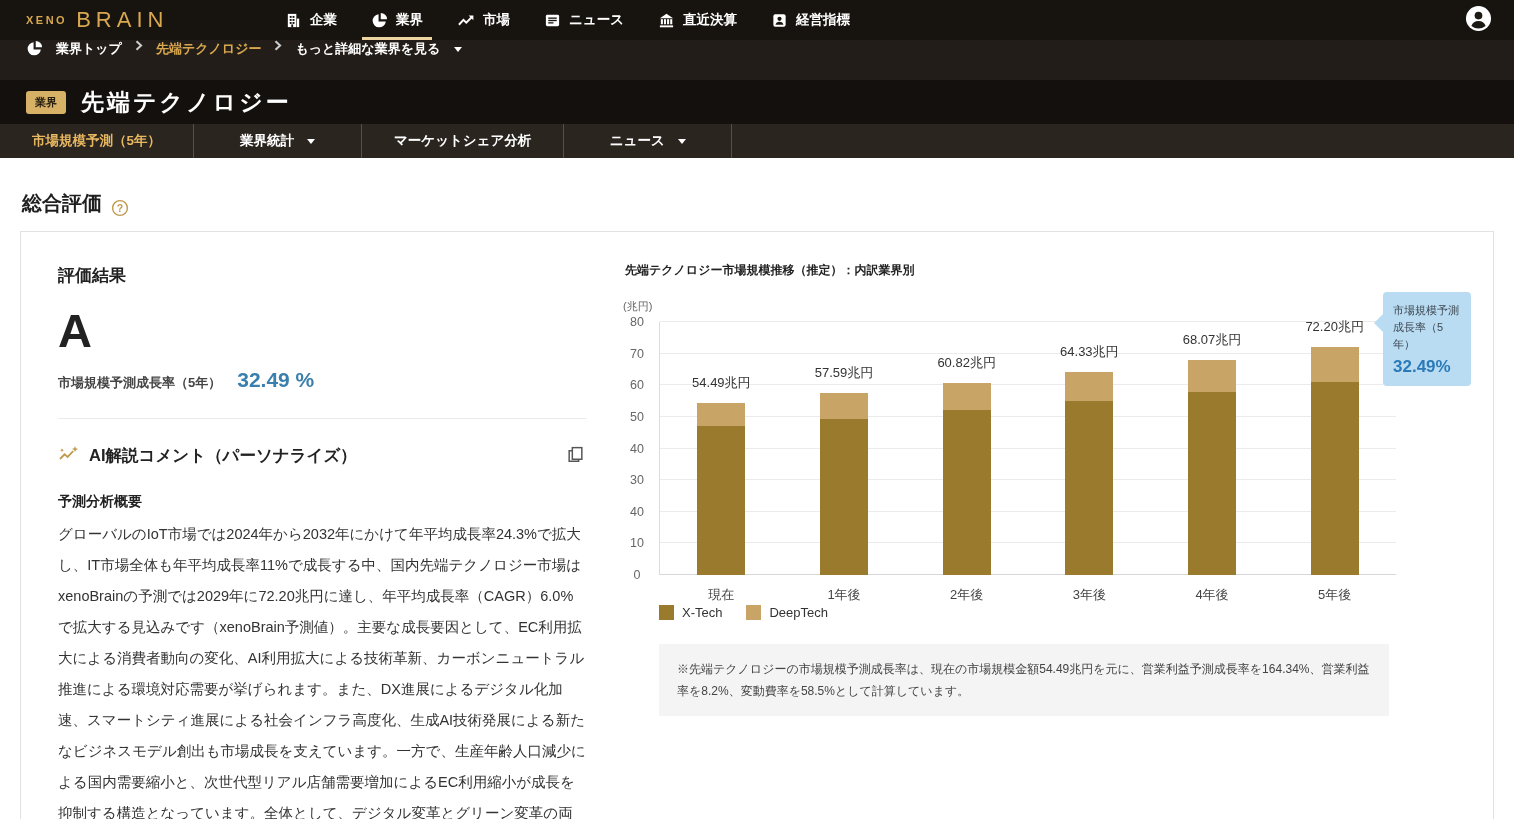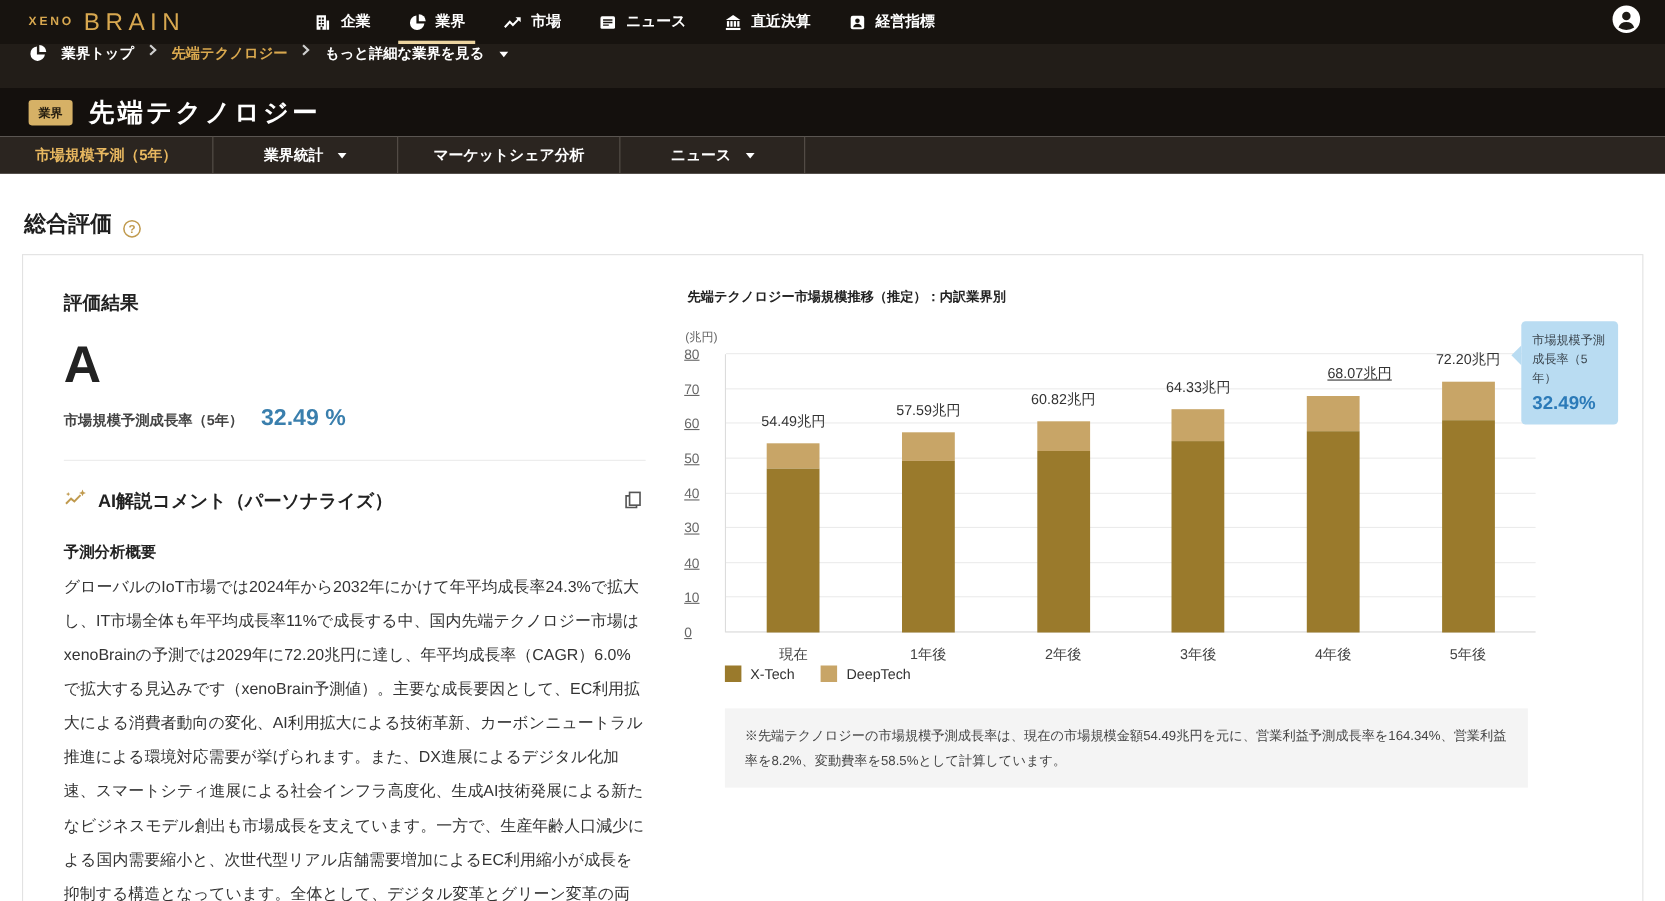--- a/index.html
+++ b/index.html
@@ -61,21 +61,21 @@
   .summary-heading { font-size:14px; font-weight:700; color:#222; margin-top:24px; }
   .para { font-size:14.5px; line-height:31px; color:#333; margin-top:8px; }
 
   
   .right-col { flex:1; padding:30px 0 0 14px; position:relative; }
   .chart-title { font-size:12px; font-weight:700; color:#222; margin-left:2px; }
   .unit-label { font-size:11px; color:#666; margin:20px 0 8px 0; }
   .chart-plot { position:relative; margin-left:36px; width:737px; height:253px; border-left:1px solid #dcdcdc; }
   .gridline { position:absolute; left:0; right:0; height:1px; background:#ebebeb; }
   .gridline.zero { background:#d8d8d8; }
-  .ytick { position:absolute; left:-38px; width:30px; text-align:left; font-size:12.5px; color:#666; transform:translateY(50%);text-decoration:underline; }
+  .ytick { position:absolute; left:-38px; width:30px; text-align:center; font-size:12.5px; color:#666; transform:translateY(50%); }
   .bar { position:absolute; bottom:0; width:48px; transform:translateX(-50%); display:flex; flex-direction:column; }
   .bar-seg { width:100%; }
   .bar-total { position:absolute; transform:translateX(-50%); font-size:13px; color:#333; white-space:nowrap;margin-top:40px; }
   .xlabel { position:absolute; top:100%; margin-top:11px; transform:translateX(-50%); font-size:13px; color:#444; white-space:nowrap; }
   .legend { display:flex; align-items:center; gap:24px; margin:30px 0 0 36px; }
   .legend-item { display:flex; align-items:center; gap:8px; font-size:13px; color:#333; }
   .legend-swatch { width:15px; height:15px; flex:none; }
   .footnote { margin:24px 0 0 36px; width:730px; background:#f4f4f4; padding:14px 18px; font-size:12px; color:#444; line-height:22px; }
 
   .callout { position:absolute; top:60px; right:22px; width:88px; background:#b9dcf2; border-radius:4px; padding:10px 10px 9px; }
@@ -311,21 +311,21 @@
           <div class="bar" style="left: 429.333px; height: 203.444px;">
             <div class="bar-seg" style="height: 29.8224px; background: rgb(200, 165, 103);"></div>
             <div class="bar-seg" style="height: 173.621px; background: rgb(154, 122, 44);"></div>
           </div>
           <div class="bar-total" style="left: 429.333px; bottom: 214.444px;">64.33兆円</div>
           <div class="xlabel" style="left: 429.333px;">3年後</div>
           <div class="bar" style="left: 552px; height: 215.271px;">
             <div class="bar-seg" style="height: 32.1626px; background: rgb(200, 165, 103);"></div>
             <div class="bar-seg" style="height: 183.109px; background: rgb(154, 122, 44);"></div>
           </div>
-          <div class="bar-total" style="left: 576px; bottom: 226.271px; text-decoration: underline;">68.07兆円</div>
+          <div class="bar-total" style="left: 552px; bottom: 226.271px;">68.07兆円</div>
           <div class="xlabel" style="left: 552px;">4年後</div>
           <div class="bar" style="left: 674.667px; height: 228.332px;">
             <div class="bar-seg" style="height: 35.42px; background: rgb(200, 165, 103);"></div>
             <div class="bar-seg" style="height: 192.912px; background: rgb(154, 122, 44);"></div>
           </div>
           <div class="bar-total" style="left: 674.667px; bottom: 239.332px;">72.20兆円</div>
           <div class="xlabel" style="left: 674.667px;">5年後</div>
         </div>
       <div class="legend">
           <div class="legend-item">

